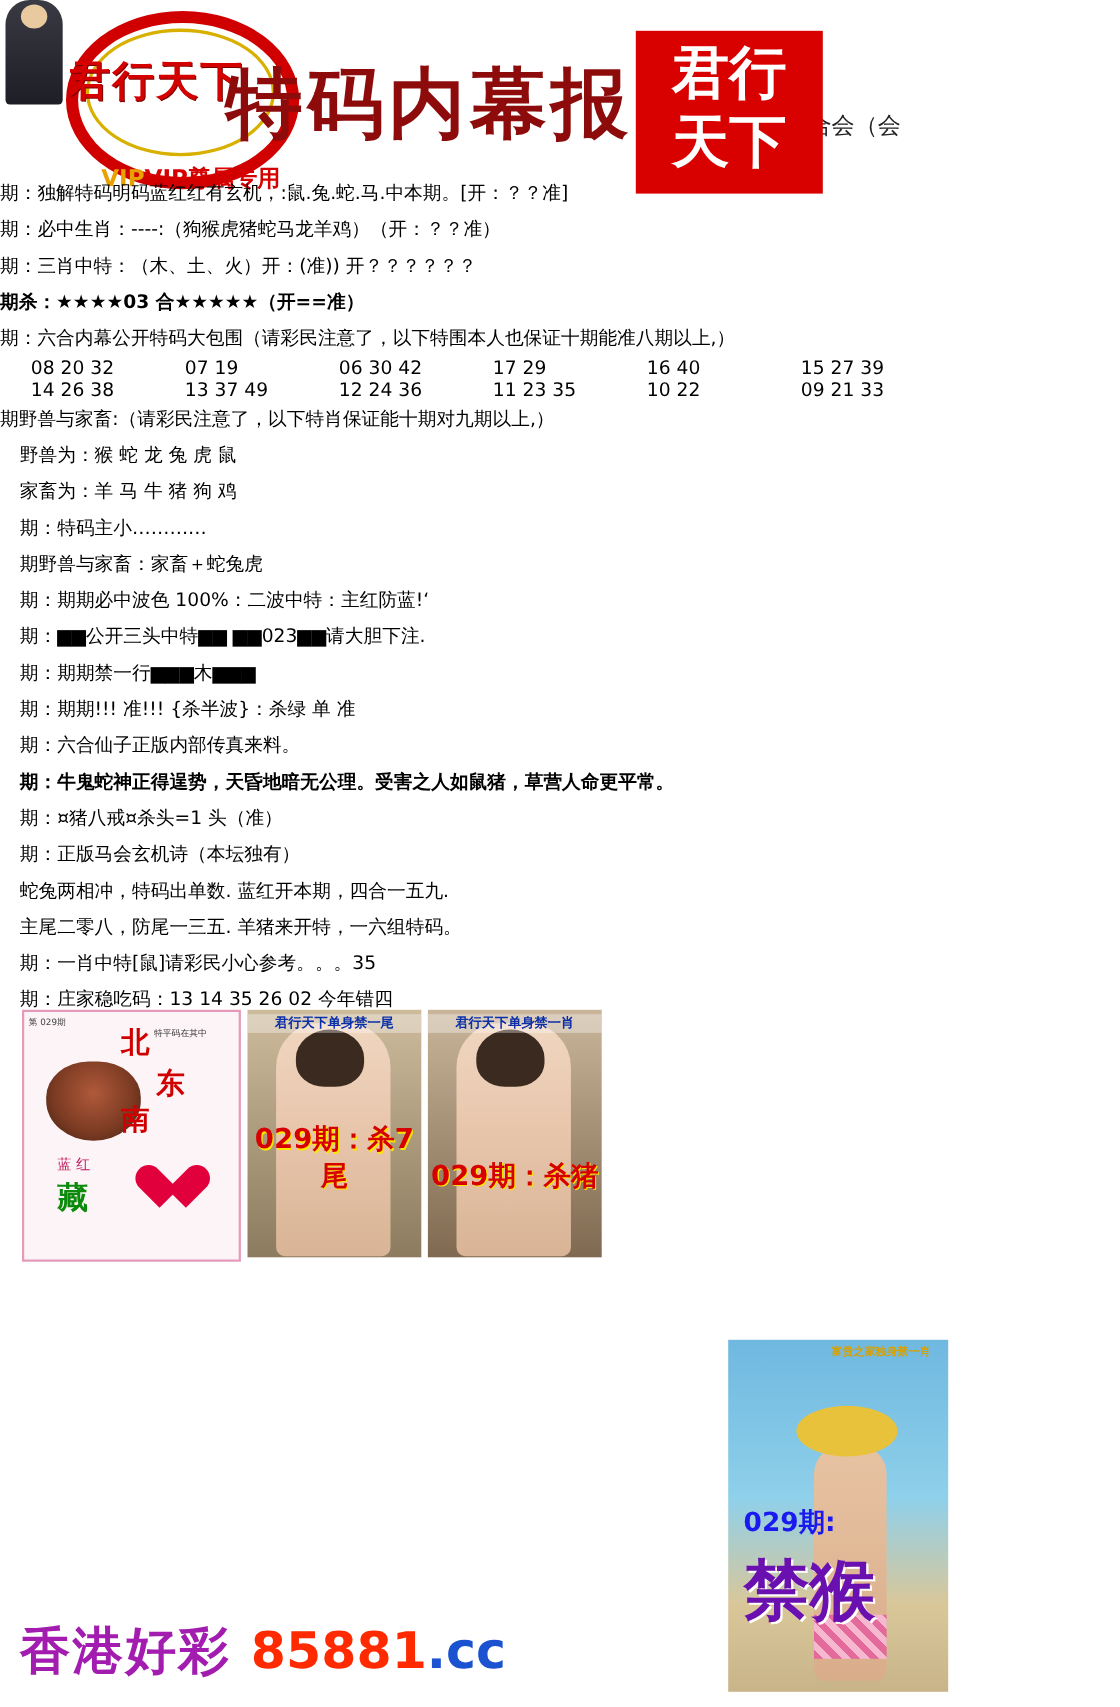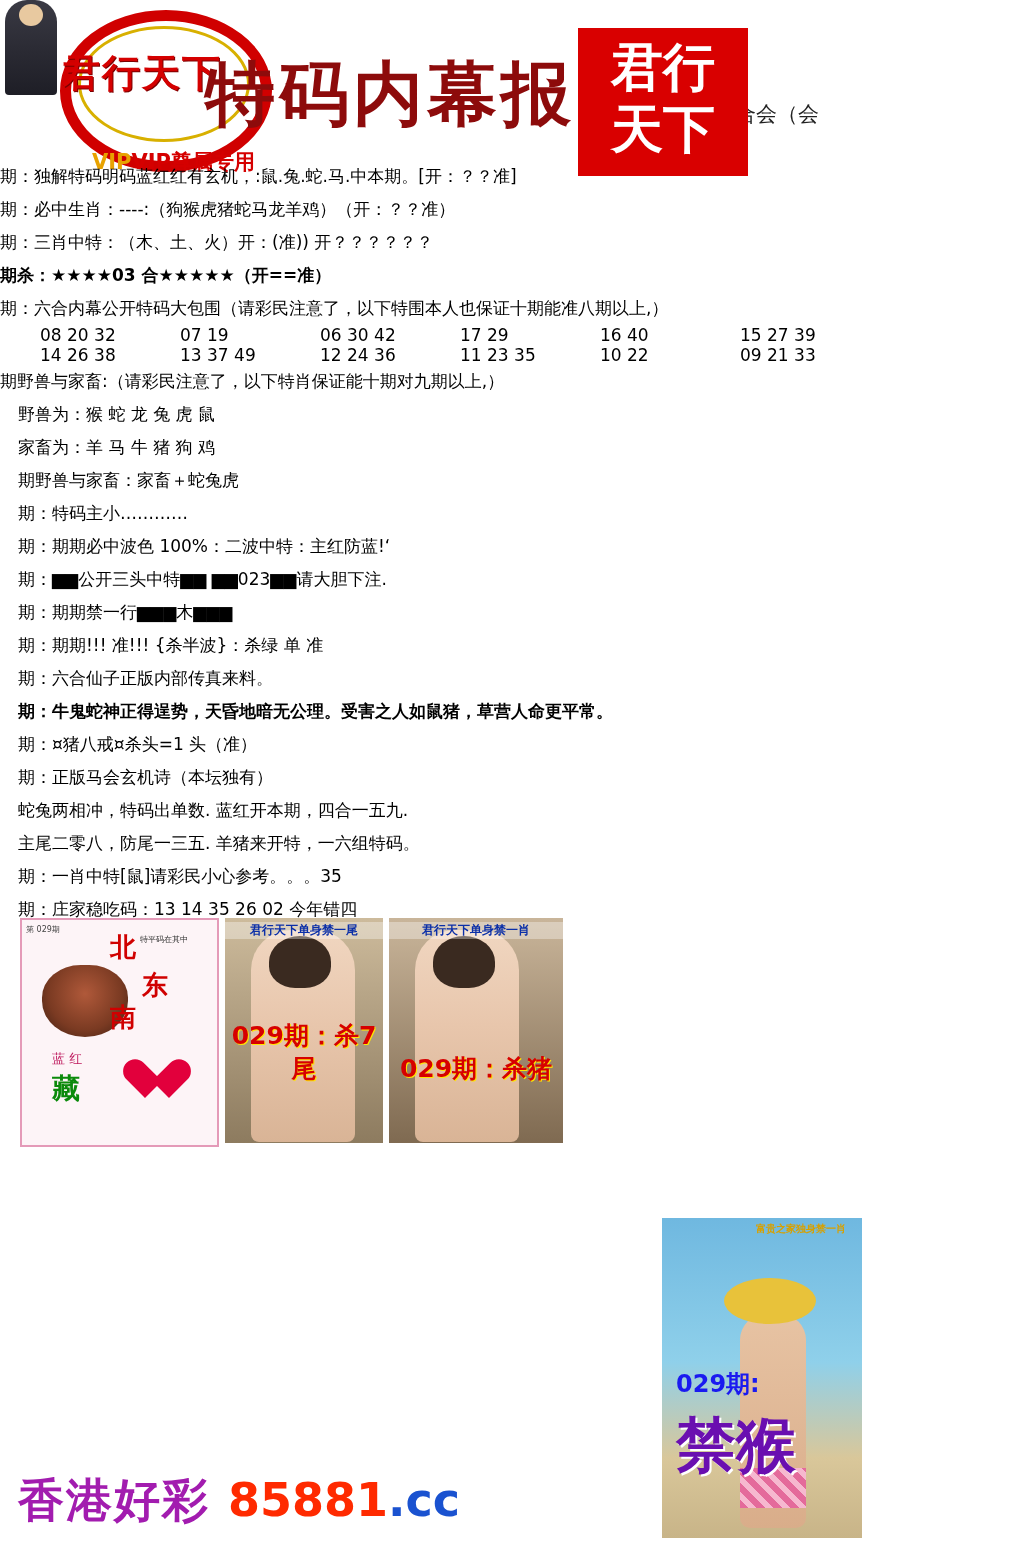--- a/index.html
+++ b/index.html
@@ -32,21 +32,21 @@
   .seal{position:absolute;left:578px;top:28px;width:170px;height:148px;
      background:#d90000;}
   .seal-inner{position:absolute;left:10px;top:8px;right:10px;bottom:8px;
      color:#ffffff;font-size:52px;font-weight:bold;line-height:62px;text-align:center;
      font-family:"DejaVu Serif","Liberation Serif",serif;}
   
   .lines{position:absolute;left:0;top:160px;width:1018px;}
   .line{position:relative;padding:3px 0 3px 0;line-height:27px;white-space:nowrap;}
   .b{font-weight:bold;}
   .indent1{padding-left:18px;}
-  .nums{display:flex;gap:0;padding-left:40px;}
+  .nums{display:flex;gap:0;padding-left:28px;}
   .nums span{display:inline-block;width:140px;}
   
   .pics{position:absolute;left:20px;top:918px;display:flex;gap:6px;}
   .pic{position:relative;overflow:hidden;}
   .pic1{width:195px;height:225px;background:#fdf4f7;border:2px solid #e49ab8;}
   .pic1 .dog{position:absolute;left:20px;top:45px;width:86px;height:72px;
      background:radial-gradient(circle at 50% 40%,#b0593a 0%,#7a3a22 60%,#3a1d11 100%);
      border-radius:45% 45% 50% 50%;}
   .pic1 .dir-n{position:absolute;left:88px;top:10px;color:#d00000;font-size:26px;font-weight:bold;}
   .pic1 .dir-e{position:absolute;left:120px;top:48px;color:#d00000;font-size:26px;font-weight:bold;}
@@ -54,21 +54,21 @@
   .pic1 .heart{position:absolute;left:112px;top:140px;width:46px;height:42px;}
   .pic1 .heart:before,.pic1 .heart:after{content:"";position:absolute;width:24px;height:38px;
      background:#e2003c;border-radius:12px 12px 0 0;top:0;left:11px;
      transform:rotate(-45deg);transform-origin:0 100%;}
   .pic1 .heart:after{left:11px;transform:rotate(45deg);transform-origin:100% 100%;}
   .pic1 .cn-green{position:absolute;left:30px;top:150px;color:#0b8a0b;font-size:28px;font-weight:bold;}
   .pic1 .small-red{position:absolute;left:30px;top:130px;color:#be185d;font-size:13px;}
   .pic1 .tiny{position:absolute;left:118px;top:14px;font-size:8px;color:#333;width:70px;}
   .pic1 .label{position:absolute;left:4px;top:4px;font-size:8px;color:#444;}
   .pic2{width:158px;height:225px;background:linear-gradient(#cdbb9c,#8d7b5f);}
-  .pic3{width:158px;height:225px;background:linear-gradient(#c9b59a,#7f6a51);padding-left:16px;}
+  .pic3{width:158px;height:225px;background:linear-gradient(#c9b59a,#7f6a51);}
   .girl{position:absolute;left:26px;top:12px;width:104px;height:212px;
      background:linear-gradient(#f0d6c0 0%,#e8c6ac 45%,#d9b496 100%);border-radius:40px 40px 8px 8px;}
   .girl:after{content:"";position:absolute;left:18px;top:6px;width:62px;height:52px;
      background:#3a2a20;border-radius:50% 50% 42% 42%;}
   .banner-top{position:absolute;left:0;top:4px;width:100%;text-align:center;
      font-size:12px;font-weight:bold;color:#0b2fa8;background:rgba(255,255,255,.35);}
   .banner-mid{position:absolute;left:0;bottom:58px;width:100%;text-align:center;
      font-size:25px;font-weight:bold;color:#d60000;text-shadow:1px 1px 0 #ffe600;}
   
   .bigpic{position:absolute;left:662px;top:1218px;width:200px;height:320px;
@@ -134,22 +134,22 @@
     <span>13 37 49</span>
     <span>12 24 36</span>
     <span>11 23 35</span>
     <span>10 22</span>
     <span>09 21 33</span>
   </div>
 
   <div class="line"><span>期野兽与家畜:（请彩民注意了，以下特肖保证能十期对九期以上,）</span></div>
   <div class="line indent1"><span>野兽为：猴 蛇 龙 兔 虎 鼠</span></div>
   <div class="line indent1"><span>家畜为：羊 马 牛 猪 狗 鸡</span></div>
+  <div class="line indent1"><span>期：特码主小…………</span></div>
   <div class="line indent1"><span>期野兽与家畜：家畜＋蛇兔虎</span></div>
-  <div class="line indent1"><span>期：特码主小…………</span></div>
   <div class="line indent1"><span>期：期期必中波色 100%：二波中特：主红防蓝!‘</span></div>
   <div class="line indent1"><span>期：▆▆公开三头中特▆▆  ▆▆023▆▆请大胆下注.</span></div>
   <div class="line indent1"><span>期：期期禁一行▆▆▆木▆▆▆</span></div>
   <div class="line indent1"><span>期：期期!!! 准!!! {杀半波}：杀绿 单 准</span></div>
   <div class="line indent1"><span>期：六合仙子正版内部传真来料。</span></div>
   <div class="line indent1 b"><span>期：牛鬼蛇神正得逞势，天昏地暗无公理。受害之人如鼠猪，草营人命更平常。</span></div>
   <div class="line indent1"><span>期：¤猪八戒¤杀头=1 头（准）</span></div>
   <div class="line indent1"><span>期：正版马会玄机诗（本坛独有）</span></div>
   <div class="line indent1"><span>蛇兔两相冲，特码出单数. 蓝红开本期，四合一五九.</span></div>
   <div class="line indent1"><span>主尾二零八，防尾一三五. 羊猪来开特，一六组特码。</span></div>

